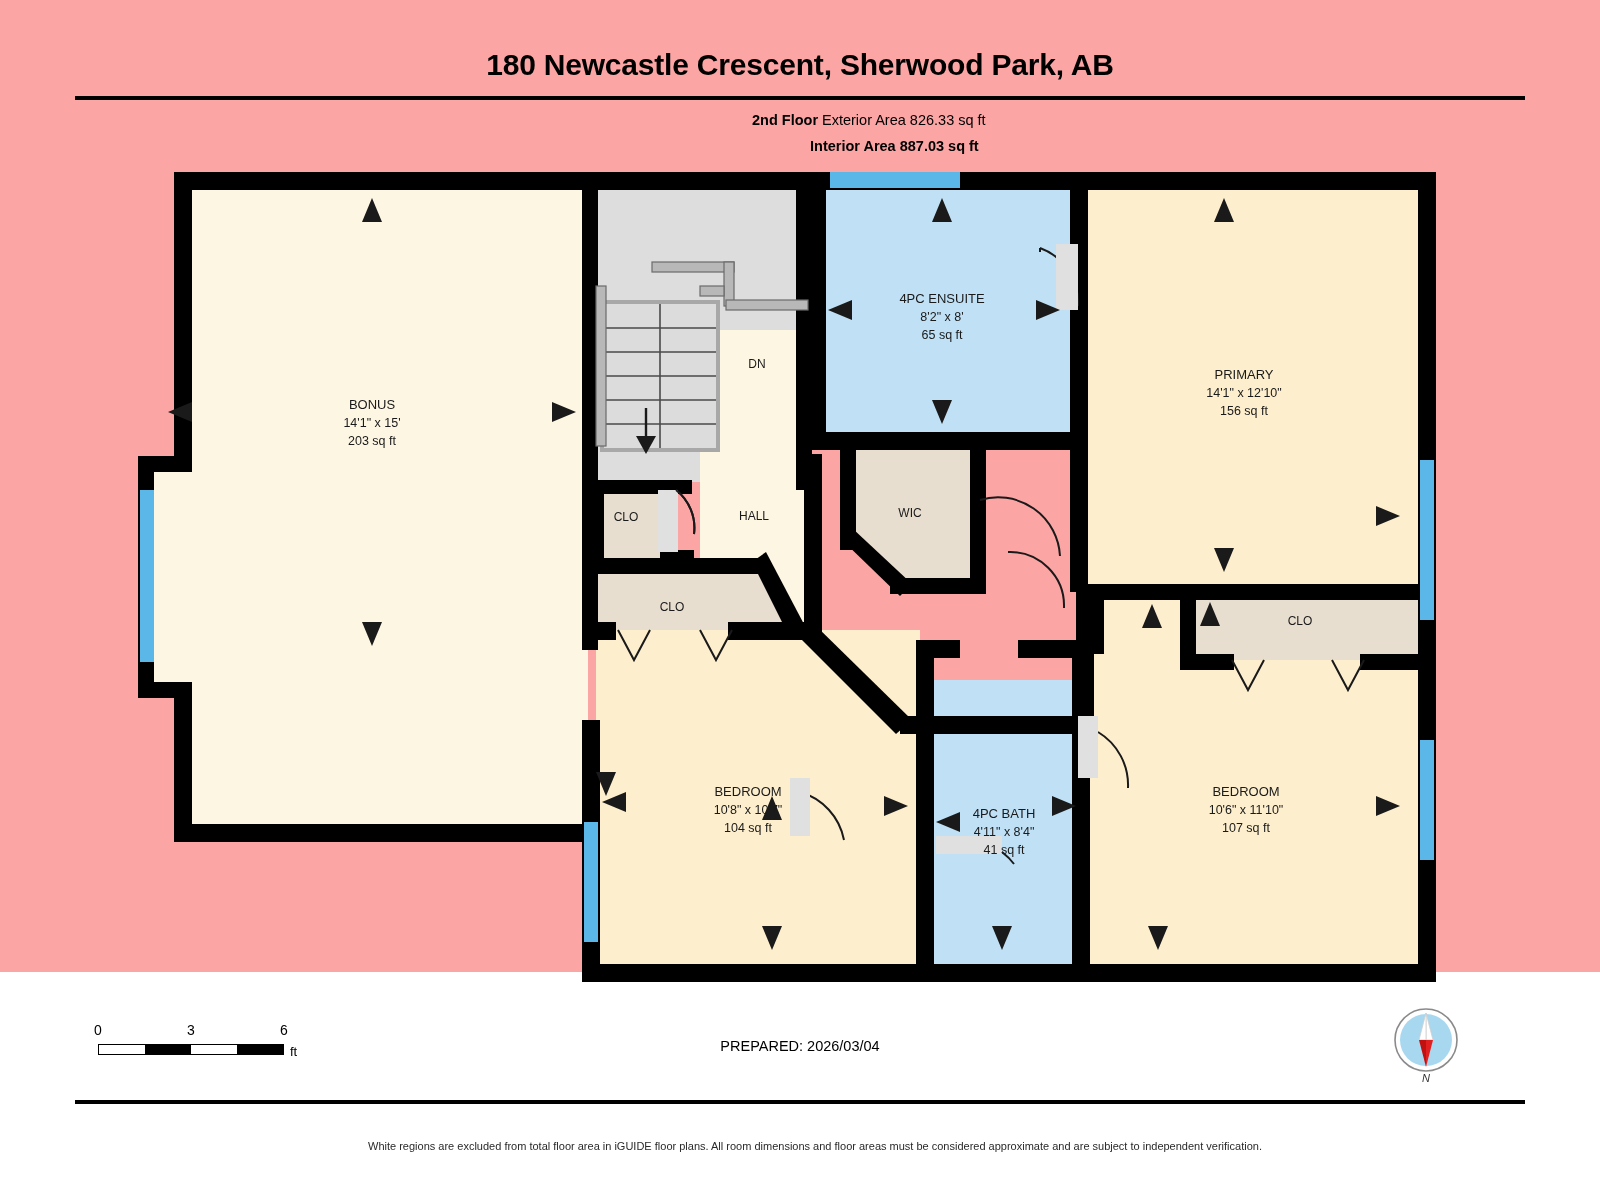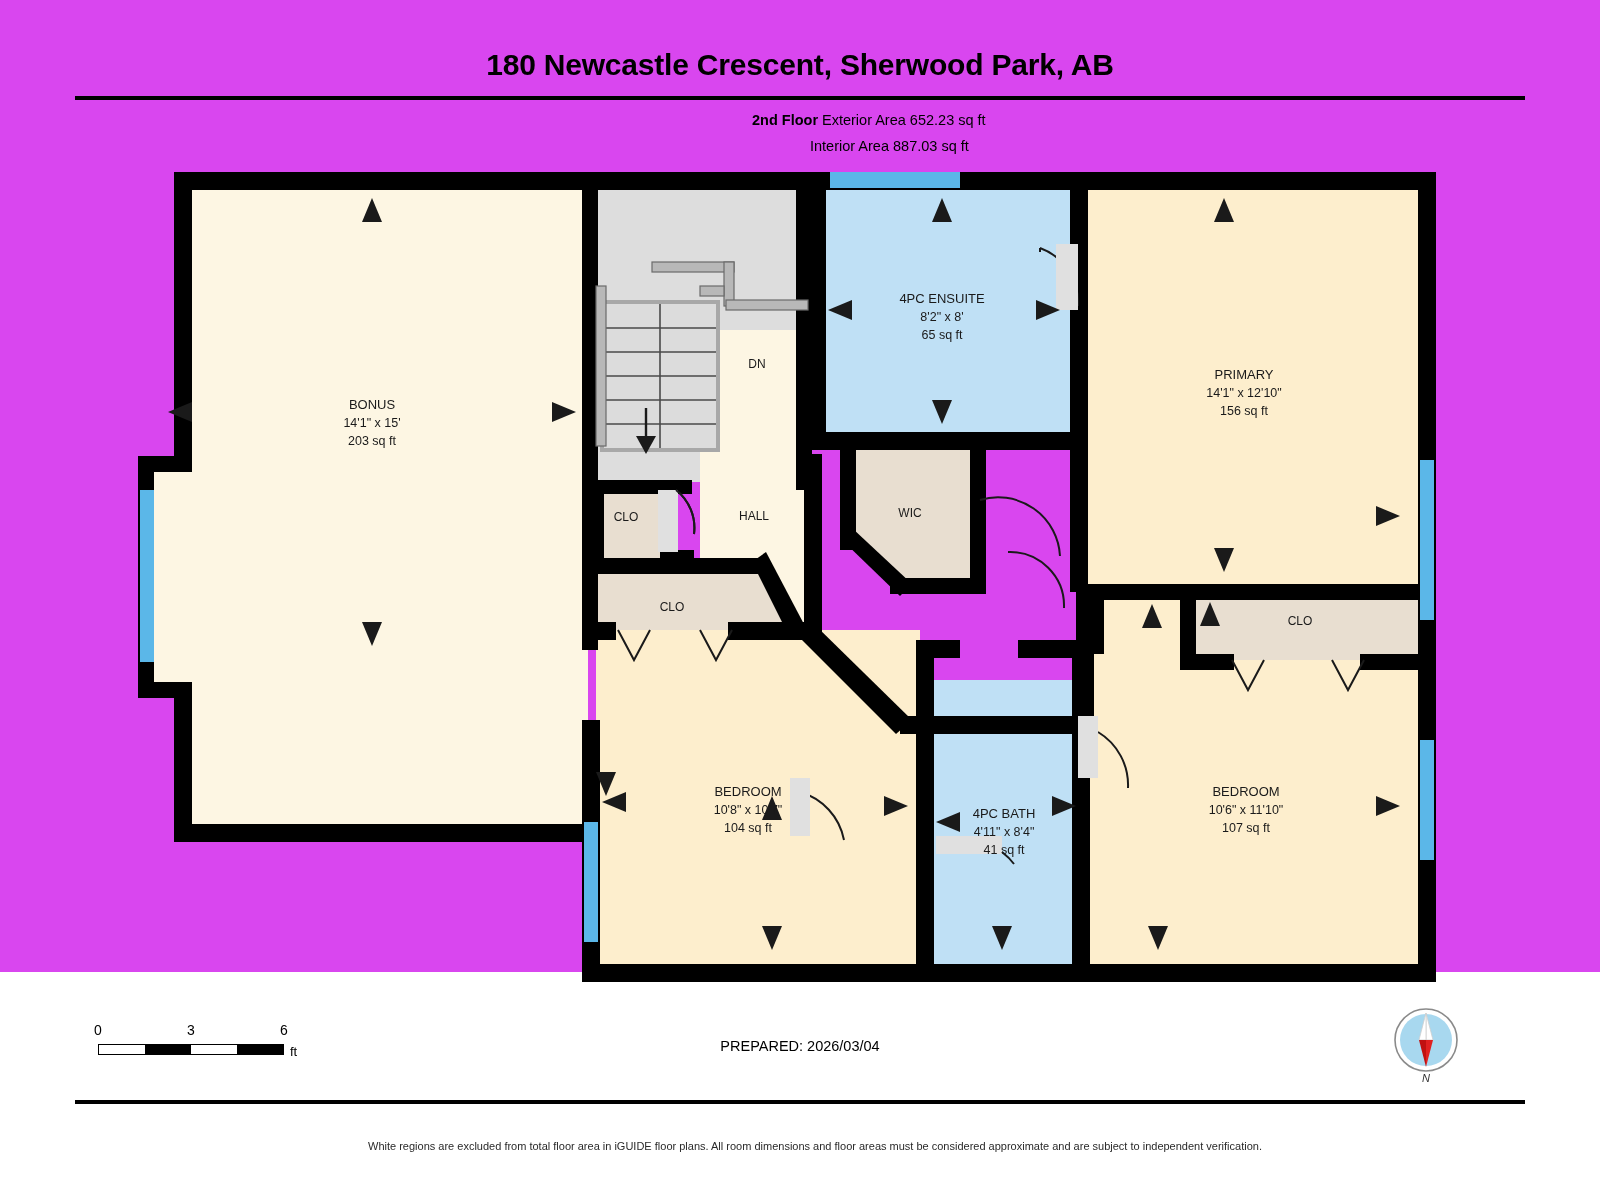--- a/index.html
+++ b/index.html
@@ -6,21 +6,21 @@
   html, body {
     margin: 0; padding: 0;
     width: 1600px; height: 1200px;
     background: #ffffff;
     font-family: "Liberation Sans", sans-serif;
     overflow: hidden;
   }
   #page {
     position: relative;
     width: 1600px; height: 972px;
-    background: #d946ef;
+    background: #fca5a5;
   }
 
   
   #title {
     position: absolute;
     left: 0; top: 48px;
     width: 1600px;
     text-align: center;
     font-size: 30px;
     font-weight: bold;
@@ -40,21 +40,21 @@
     font-size: 14.5px;
     color: #000000;
     line-height: 26px;
   }
   #floor-info .flbl {
     display: inline-block;
     width: 70px;
     font-weight: bold;
     margin-left: 12px;
   }
-  #floor-info .frow2 { padding-left: 70px; }
+  #floor-info .frow2 { padding-left: 70px; font-weight: bold; }
 
   
   #plan-wrap {
     position: absolute;
     left: 0; top: 160px;
     width: 1600px; height: 840px;
   }
   #plan { display: block; }
 
   .rm-label {
@@ -151,21 +151,21 @@
 </head>
 <body>
 
 <div id="page">
 
   <div id="title">180 Newcastle Crescent, Sherwood Park, AB</div>
   <div id="title-rule"></div>
 
   <div id="floor-info">
     <div class="frow1">
-      <span class="flbl">2nd Floor</span><span>Exterior Area 652.23 sq ft</span>
+      <span class="flbl">2nd Floor</span><span>Exterior Area 826.33 sq ft</span>
     </div>
     <div class="frow2">
       <span>Interior Area 887.03 sq ft</span>
     </div>
   </div>
 
   <div id="plan-wrap">
     <svg id="plan" width="1600" height="840" viewBox="0 0 1600 840" xmlns="http://www.w3.org/2000/svg">
 
       <path d="M188 22 L596 22 L596 490 L588 490 L588 670 L188 670 L188 530 L150 530 L150 310 L188 310 Z" fill="#fdf6e3"></path>

